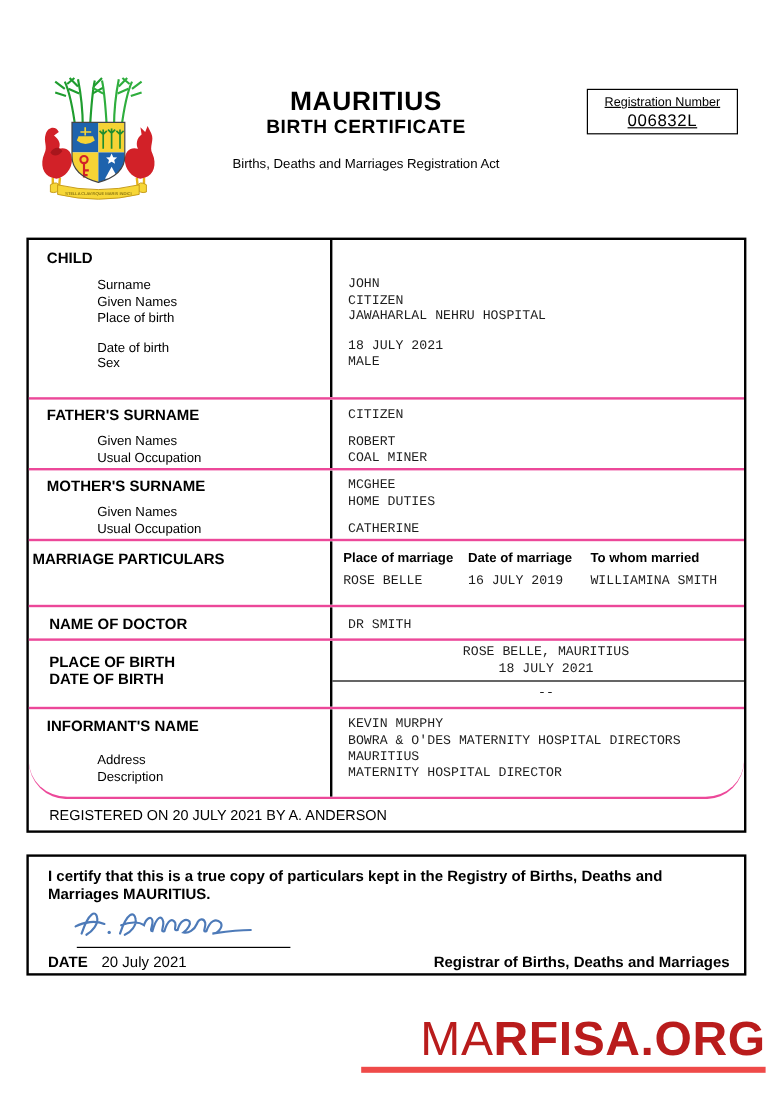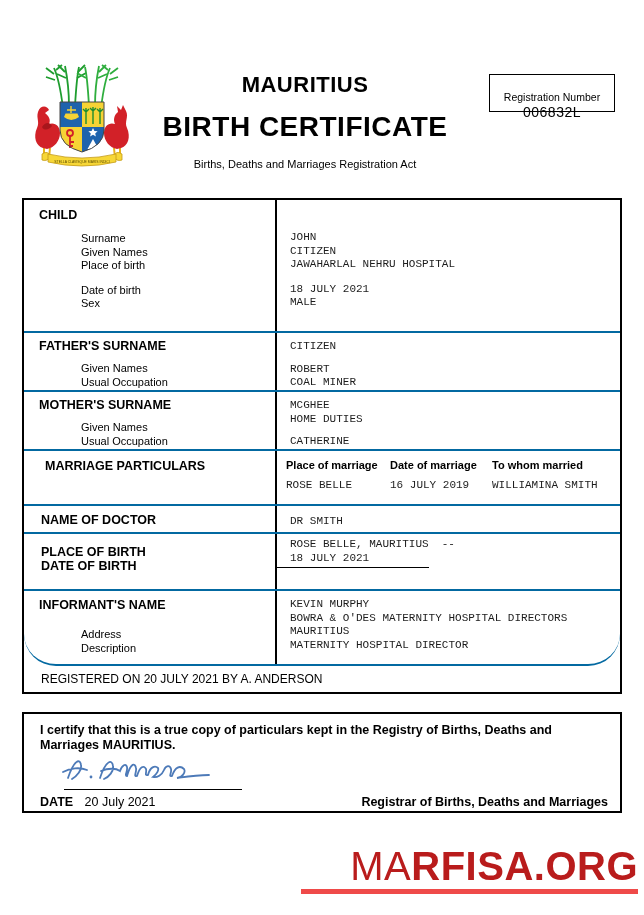--- a/index.html
+++ b/index.html
@@ -8,64 +8,64 @@
     width:644px; height:915px; position:relative;
     font-family:"Liberation Sans", sans-serif; color:#000;
     overflow:hidden;
   }
   .abs { position:absolute; }
 
   
   .coat { left:32px; top:64px; width:100px; height:108px; }
   .title-block { left:150px; top:72px; width:310px; text-align:center; }
   .title   { font-size:22px; font-weight:bold; letter-spacing:0.5px; }
-  .subtitle{ font-size:28px; font-weight:bold; margin-top:13px; letter-spacing:0.5px; }
+  .subtitle{ font-size:16px; font-weight:bold; margin-top:0; letter-spacing:0.5px; }
   .act     { font-size:11px; margin-top:15px; }
   .reg-box { left:489px; top:74px; width:126px; height:38px; border:1.5px solid #000;
-             text-align:center; padding-top:16px; }
+             text-align:center; padding-top:4px;text-decoration:underline; }
   .reg-label { font-size:10.5px; }
   .reg-value { font-size:14px; margin-top:1px; letter-spacing:0.5px; }
 
   
   .cert-table { left:22px; top:198px; width:600px; border:2px solid #000; }
-  .row { display:flex; border-bottom:2px solid #0369a1; overflow:hidden; }
+  .row { display:flex; border-bottom:2px solid #ec4899; overflow:hidden; }
   .row:last-child { border-bottom:none; }
   .cell-l { width:253px; border-right:2px solid #000; }
   .cell-r { flex:1; }
   .sec { font-size:12.5px; font-weight:bold; }
   .lbl { font-size:11px; line-height:13.5px; }
   .mono { font-family:"Liberation Mono", monospace; font-size:11px; line-height:13.5px; color:#1c1c1c; white-space:pre; }
 
   .r-child { height:133px; }
   .r-child .cell-l { padding:8px 0 0 15px; }
   .r-child .lbl-block { margin:10px 0 0 42px; }
   .r-child .cell-r { padding:31px 0 0 13px; }
   .gap-top { margin-top:11px; }
 
   .r-parent { height:59px; }
   .r-parent .cell-l { padding:6px 0 0 15px; }
   .r-parent .lbl-block { margin:9px 0 0 42px; }
   .r-parent .cell-r { padding:7px 0 0 13px; }
   .gap-top-sm { margin-top:9px; }
 
   .r-marriage { height:55px; }
-  .r-marriage .cell-l { padding:8px 0 0 21px; }
+  .r-marriage .cell-l { padding:8px 0 0 3px; }
   .r-marriage .cell-r { display:flex; padding:8px 0 0 9px; }
   .mcol1 { width:104px; } .mcol2 { width:102px; } .mcol3 { flex:1; }
   .mhead { font-size:11px; font-weight:bold; }
   .mval  { margin-top:8px; }
 
   .r-doctor { height:28px; }
   .r-doctor .cell-l { padding:7px 0 0 17px; }
   .r-doctor .cell-r { padding:9px 0 0 13px; }
 
   .r-birth { height:57px; }
   .r-birth .cell-l { padding:11px 0 0 17px; }
   .r-birth .sec { line-height:14px; }
-  .r-birth .cell-r { display:flex; flex-direction:row; }
+  .r-birth .cell-r { display:flex; flex-direction:column;text-align:center; }
   .sub-top { height:34px; border-bottom:1.5px solid #000; padding:4px 0 0 13px; }
   .sub-bot { padding:4px 0 0 13px; }
 
   .r-informant { height:75px;border-radius:32px; }
   .r-informant .cell-l { padding:7px 0 0 15px; }
   .r-informant .lbl-block { margin:16px 0 0 42px; }
   .r-informant .cell-r { padding:7px 0 0 13px; }
 
   .r-registered { height:26px; }
   .r-registered .full { width:100%; padding:6px 16px 0 17px; font-size:12px; font-weight:normal; }

